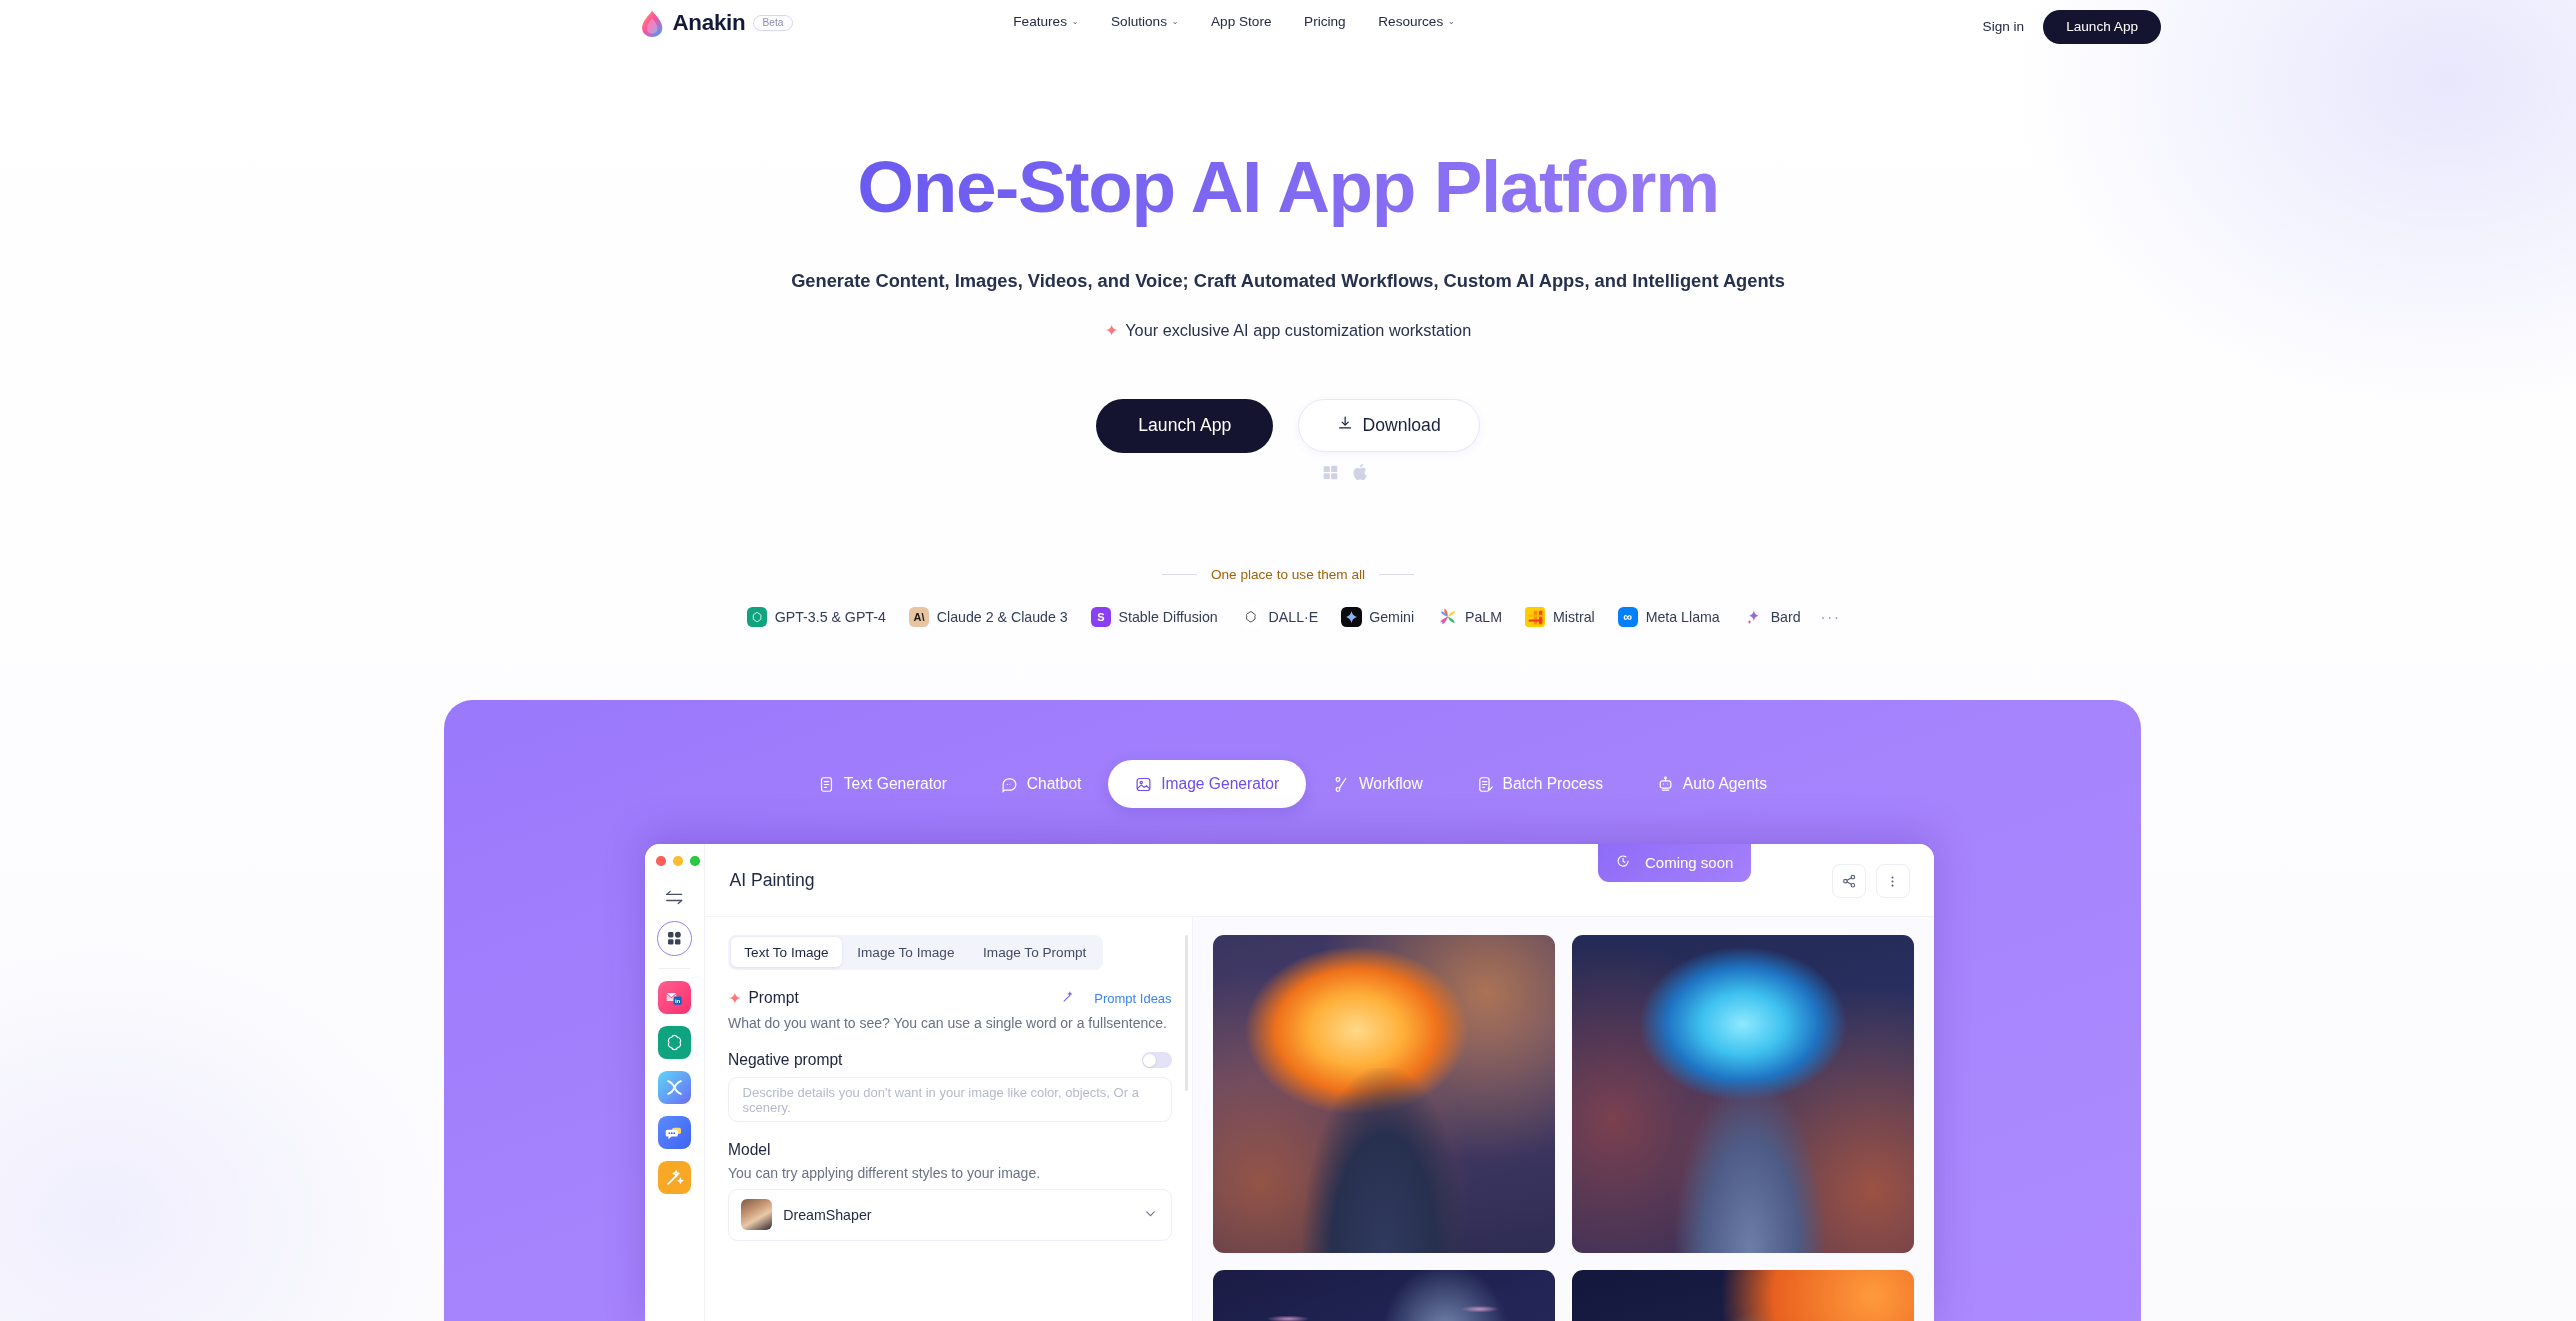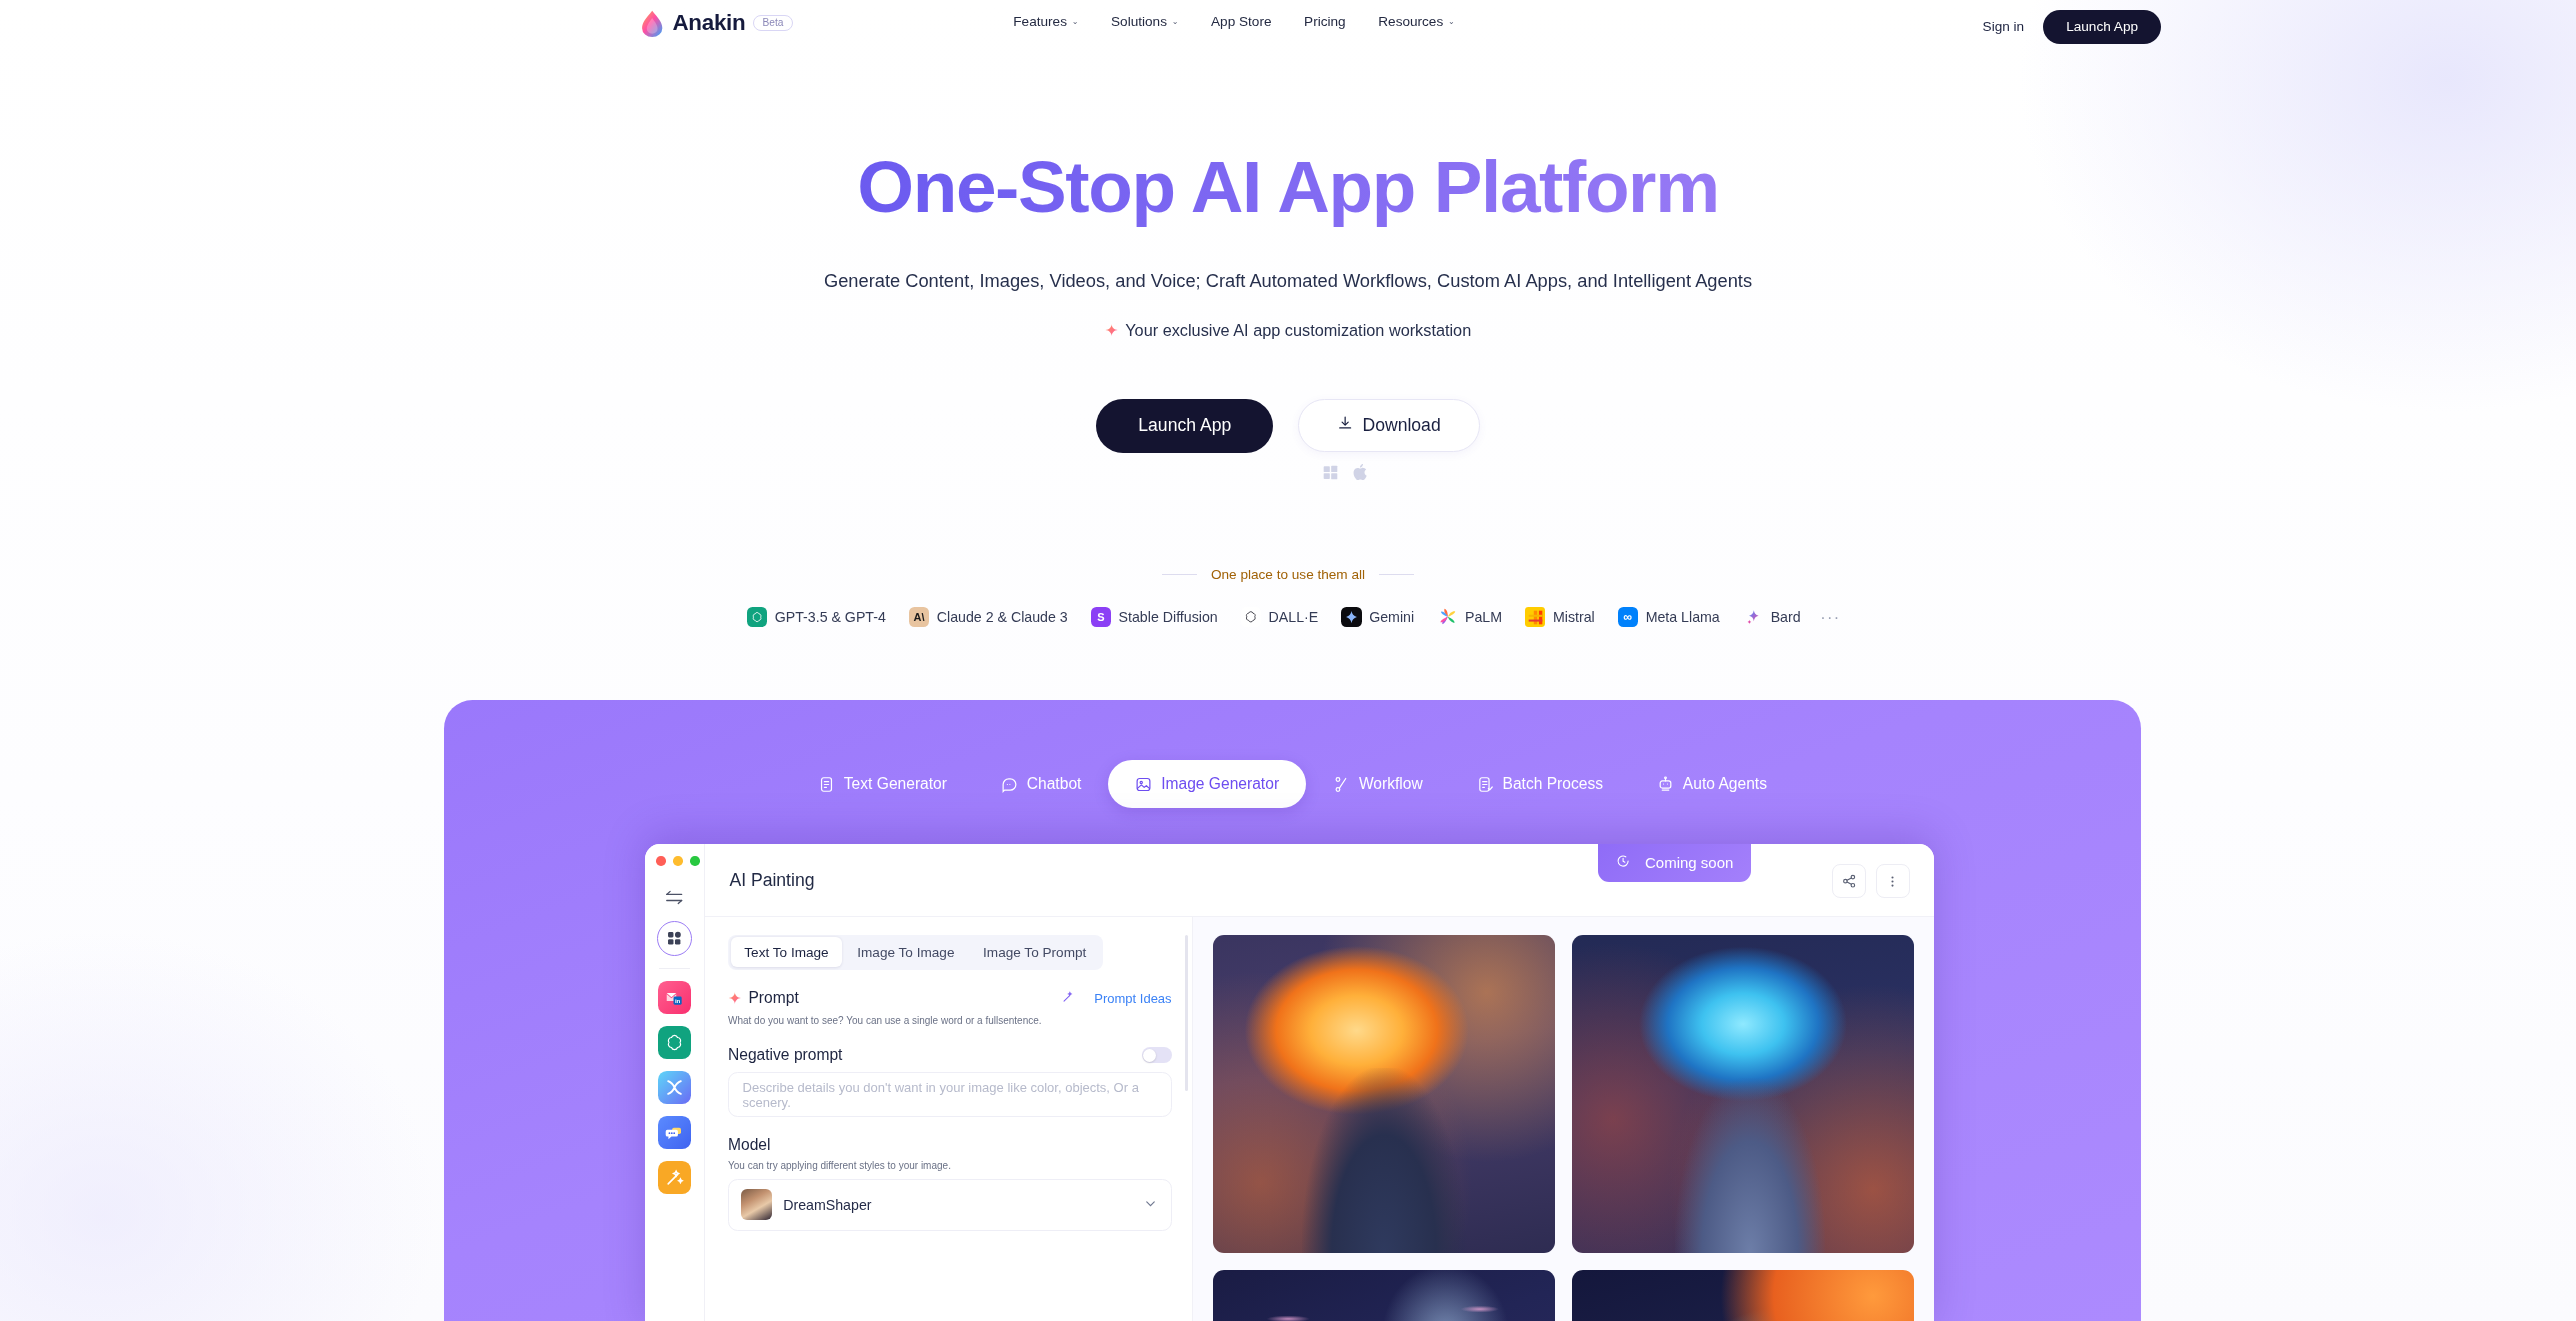--- a/index.html
+++ b/index.html
@@ -49,21 +49,21 @@
   
   .hero { position:absolute; top:0; left:0; width:2576px; }
   .hero-title {
     position:absolute; top:147px; left:0; width:2576px; text-align:center;
     font-size:73px; font-weight:800; letter-spacing:-1.4px; line-height:1.1;
     background:linear-gradient(90deg,#4f46e5 0%,#6d5cf0 35%,#9b7cf5 70%,#b08df7 100%);
     -webkit-background-clip:text; background-clip:text; color:transparent;
   }
   .hero-sub {
     position:absolute; top:270px; left:0; width:2576px; text-align:center;
-    font-size:18.3px; color:#27304d; font-weight:400;
+    font-size:18.3px; color:#27304d; font-weight:700;
   }
   .hero-tag {
     position:absolute; top:321px; left:0; width:2576px; text-align:center;
     font-size:16.3px; color:#27304d; display:flex; align-items:center; justify-content:center; gap:6.8px;
   }
   .spark { font-size:16.3px; background:linear-gradient(135deg,#ff9a56,#ff4fa3); -webkit-background-clip:text; background-clip:text; color:transparent; }
 
   .cta-row {
     position:absolute; top:399px; left:0; width:2576px;
     display:flex; align-items:center; justify-content:center; gap:24.4px;
@@ -159,21 +159,21 @@
   .seg {
     display:inline-flex; background:#f3f4fb; border-radius:8.1px; padding:2.7px; gap:1.4px; margin-bottom:19px;
   }
   .seg-btn { font-size:13.6px; color:#434a64; padding:7.5px 13.6px; border-radius:6.1px; cursor:pointer; white-space:nowrap; }
   .seg-btn.on { background:#fff; color:#1c2340; box-shadow:0 0.7px 2.7px rgba(30,20,80,0.10); }
 
   .fld-head { display:flex; align-items:center; justify-content:space-between; margin-bottom:6.8px; }
   .fld-label { font-size:15.6px; color:#1d2440; display:flex; align-items:center; gap:6.8px; }
   .fld-label.plain { display:block; }
   .ideas { font-size:13px; color:#3b82f6; display:flex; align-items:flex-start; gap:20px; cursor:pointer; }
-  .fld-hint { font-size:10px; color:#6a7186; margin-bottom:8.1px; }
+  .fld-hint { font-size:14px; color:#6a7186; margin-bottom:8.1px; }
   .ta {
     border:0.7px solid #e9e9f2; border-radius:9.5px; background:#fdfdff;
     font-size:13.6px; color:#2a3150; line-height:1.58; padding:12.2px 13.6px;
     height:100px; position:relative; overflow:hidden;
   }
   .ta .grip { position:absolute; right:4.7px; bottom:3.4px; color:#b9bccd; font-size:10.2px; }
   .np-row { display:flex; align-items:center; justify-content:space-between; margin:20.4px 0 8.1px; }
   .toggle { width:30px; height:15.6px; border-radius:678px; background:#e4e2f6; position:relative; cursor:pointer; }
   .toggle::after { content:""; position:absolute; left:1.4px; top:1.4px; width:13px; height:13px; border-radius:50%; background:#fff; box-shadow:0 0.7px 2px rgba(0,0,0,.16); }
   .inp {

